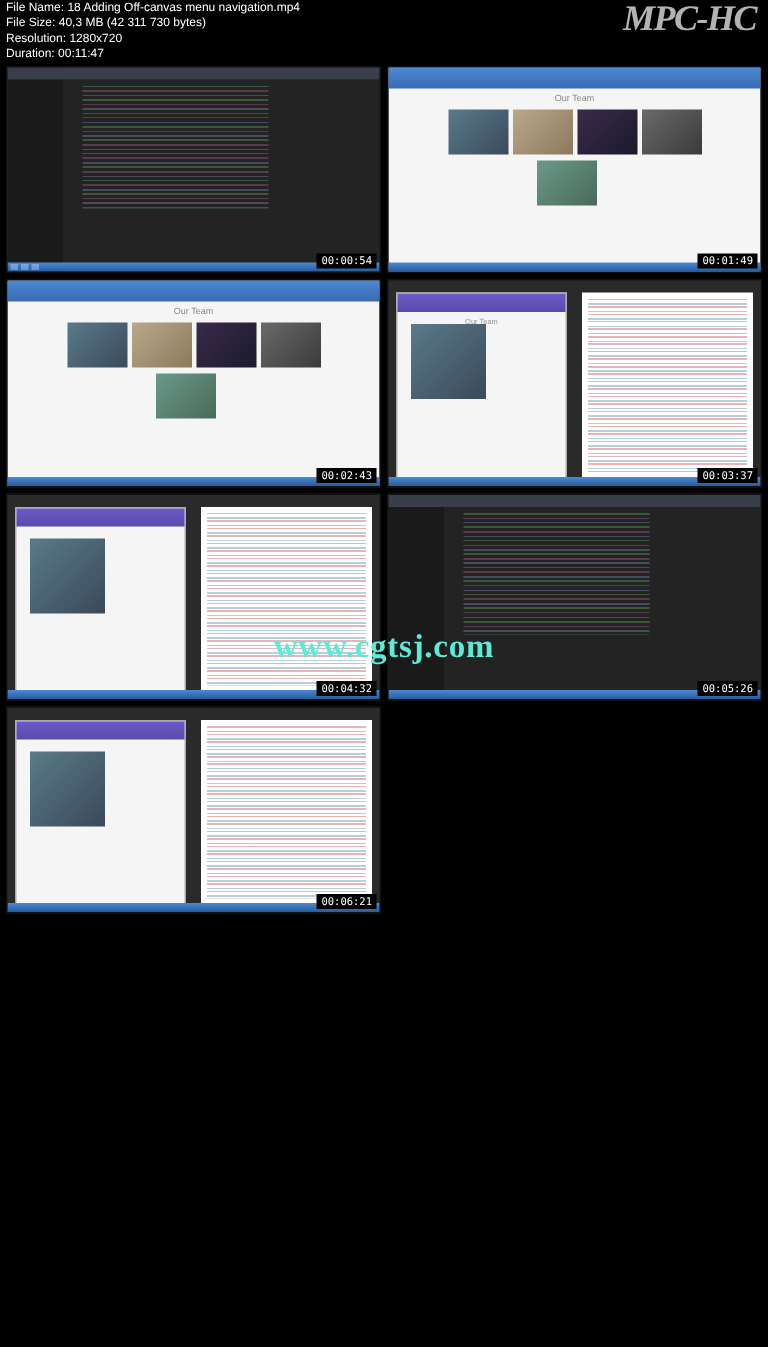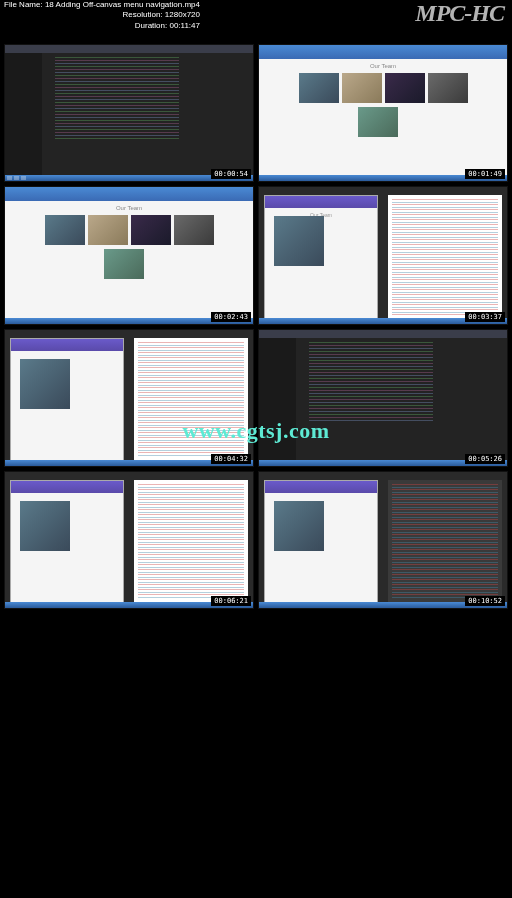--- a/index.html
+++ b/index.html
@@ -28,21 +28,21 @@
 }
 .info-header {
   position: absolute;
   top: 0; left: 4px;
   font-size: 8px;
   color: #fff;
   line-height: 1.3;
   z-index: 101;
   font-family: Arial, sans-serif;
 }
-.info-header div { white-space: nowrap; text-align: right; }
+.info-header div { white-space: nowrap; }
 .watermark {
   position: absolute;
   top: 48%;
   left: 50%;
   transform: translate(-50%, -50%);
   font-size: 22px;
   color: #5eead4;
   font-weight: bold;
   z-index: 102;
   font-family: Georgia, serif;
@@ -220,20 +220,24 @@
 <body>
 
 <div class="mpc-overlay">MPC-HC</div>
 
 <div class="info-header">
   <div>
     <span>File Name:</span>
     <span>18 Adding Off-canvas menu navigation.mp4</span>
   </div>
   <div>
+    <span>File Size:</span>
+    <span>40,3 MB (42 311 730 bytes)</span>
+  </div>
+  <div>
     <span>Resolution:</span>
     <span>1280x720</span>
   </div>
   <div>
     <span>Duration:</span>
     <span>00:11:47</span>
   </div>
 </div>
 
 <div class="watermark">www.cgtsj.com</div>
@@ -319,24 +323,14 @@
       <div class="split-right"></div>
     </div>
     <div class="taskbar"></div>
     <div class="timestamp">00:06:21</div>
   </div>
 
 
 
 
 
-  <div class="thumb">
-    <div class="thumb-content split-view">
-      <div class="split-left">
-        <div class="split-left-photo"></div>
-      </div>
-      <div class="split-right" style="background:#3a3a3a"></div>
-    </div>
-    <div class="taskbar"></div>
-    <div class="timestamp">00:10:52</div>
-  </div>
 
 </div>
 
 </body></html>

